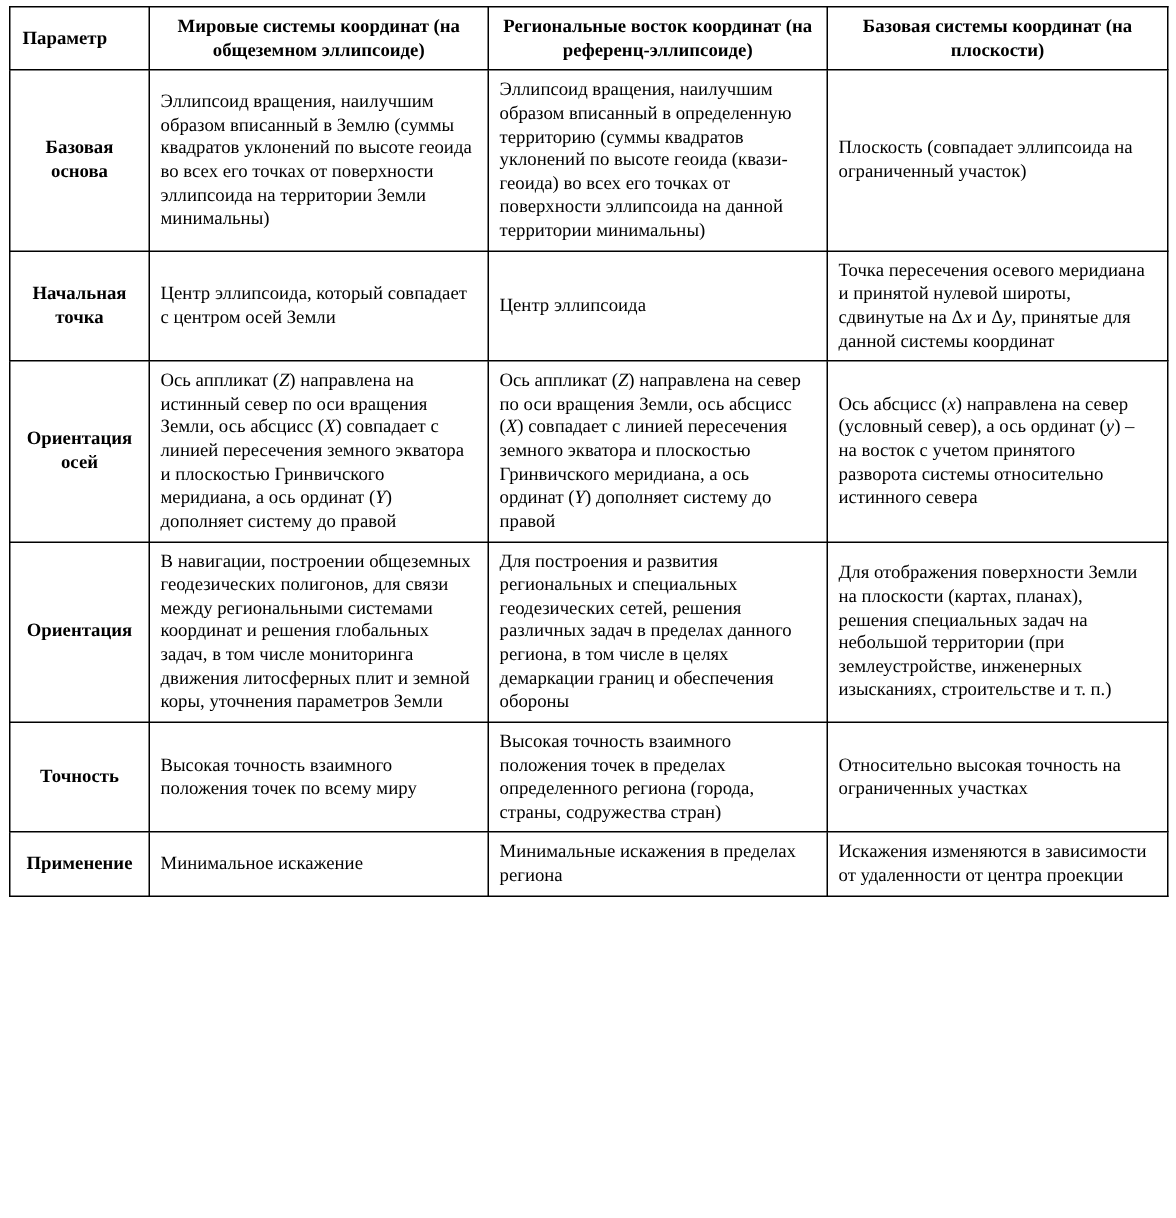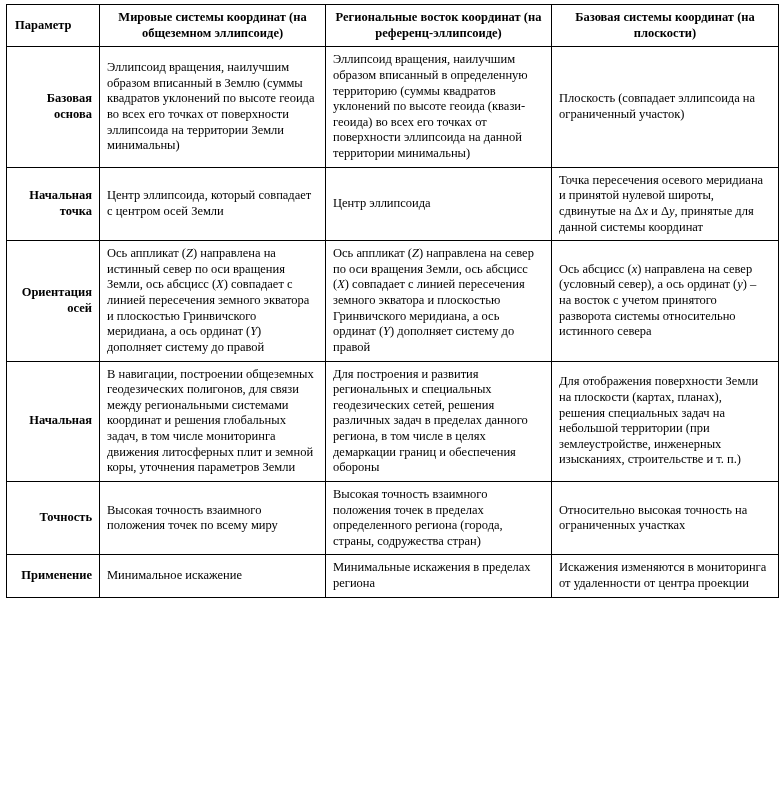--- a/index.html
+++ b/index.html
@@ -40,21 +40,21 @@
     font-size: 12.5px;
     line-height: 1.3;
     padding: 6px 6px;
   }
   thead th.col-param {
     text-align: left;
     padding-left: 8px;
   }
   td.param-cell {
     font-weight: bold;
-    text-align: right;
+    text-align: center;
     vertical-align: middle;
   }
   td.body-cell {
     text-align: left;
     vertical-align: middle;
   }
   .col1 { width: 93px; }
   .col2 { width: 226px; }
   .col3 { width: 226px; }
   .col4 { width: 227px; }
@@ -94,32 +94,32 @@
         <td class="body-cell">Центр эллипсоида</td>
         <td class="body-cell">Точка пересечения осевого меридиана и принятой нулевой широты, сдвинутые на Δ<i class="var">x</i> и Δ<i class="var">y</i>, принятые для данной системы координат</td>
       </tr>
       <tr>
         <td class="param-cell">Ориентация осей</td>
         <td class="body-cell">Ось аппликат (<i class="var">Z</i>) направлена на истинный север по оси вращения Земли, ось абсцисс (<i class="var">X</i>) совпадает с линией пересечения земного экватора и плоскостью Гринвичского меридиана, а ось ординат (<i class="var">Y</i>) дополняет систему до правой</td>
         <td class="body-cell">Ось аппликат (<i class="var">Z</i>) направлена на север по оси вращения Земли, ось абсцисс (<i class="var">X</i>) совпадает с линией пересечения земного экватора и плоскостью Гринвичского меридиана, а ось ординат (<i class="var">Y</i>) дополняет систему до правой</td>
         <td class="body-cell">Ось абсцисс (<i class="var">x</i>) направлена на север (условный север), а ось ординат (<i class="var">y</i>) – на восток с учетом принятого разворота системы относительно истинного севера</td>
       </tr>
       <tr>
-        <td class="param-cell">Начальная</td>
+        <td class="param-cell">Ориентация</td>
         <td class="body-cell">В навигации, построении общеземных геодезических полигонов, для связи между региональными системами координат и решения глобальных задач, в том числе мониторинга движения литосферных плит и земной коры, уточнения параметров Земли</td>
         <td class="body-cell">Для построения и развития региональных и специальных геодезических сетей, решения различных задач в пределах данного региона, в том числе в целях демаркации границ и обеспечения обороны</td>
         <td class="body-cell">Для отображения поверхности Земли на плоскости (картах, планах), решения специальных задач на небольшой территории (при землеустройстве, инженерных изысканиях, строительстве и т. п.)</td>
       </tr>
       <tr>
         <td class="param-cell">Точность</td>
         <td class="body-cell">Высокая точность взаимного положения точек по всему миру</td>
         <td class="body-cell">Высокая точность взаимного положения точек в пределах определенного региона (города, страны, содружества стран)</td>
         <td class="body-cell">Относительно высокая точность на ограниченных участках</td>
       </tr>
       <tr>
         <td class="param-cell">Применение</td>
         <td class="body-cell">Минимальное искажение</td>
         <td class="body-cell">Минимальные искажения в пределах региона</td>
-        <td class="body-cell">Искажения изменяются в мониторинга от удаленности от центра проекции</td>
+        <td class="body-cell">Искажения изменяются в зависимости от удаленности от центра проекции</td>
       </tr>
     </tbody>
   </table>
 </div>
 
 </body></html>

